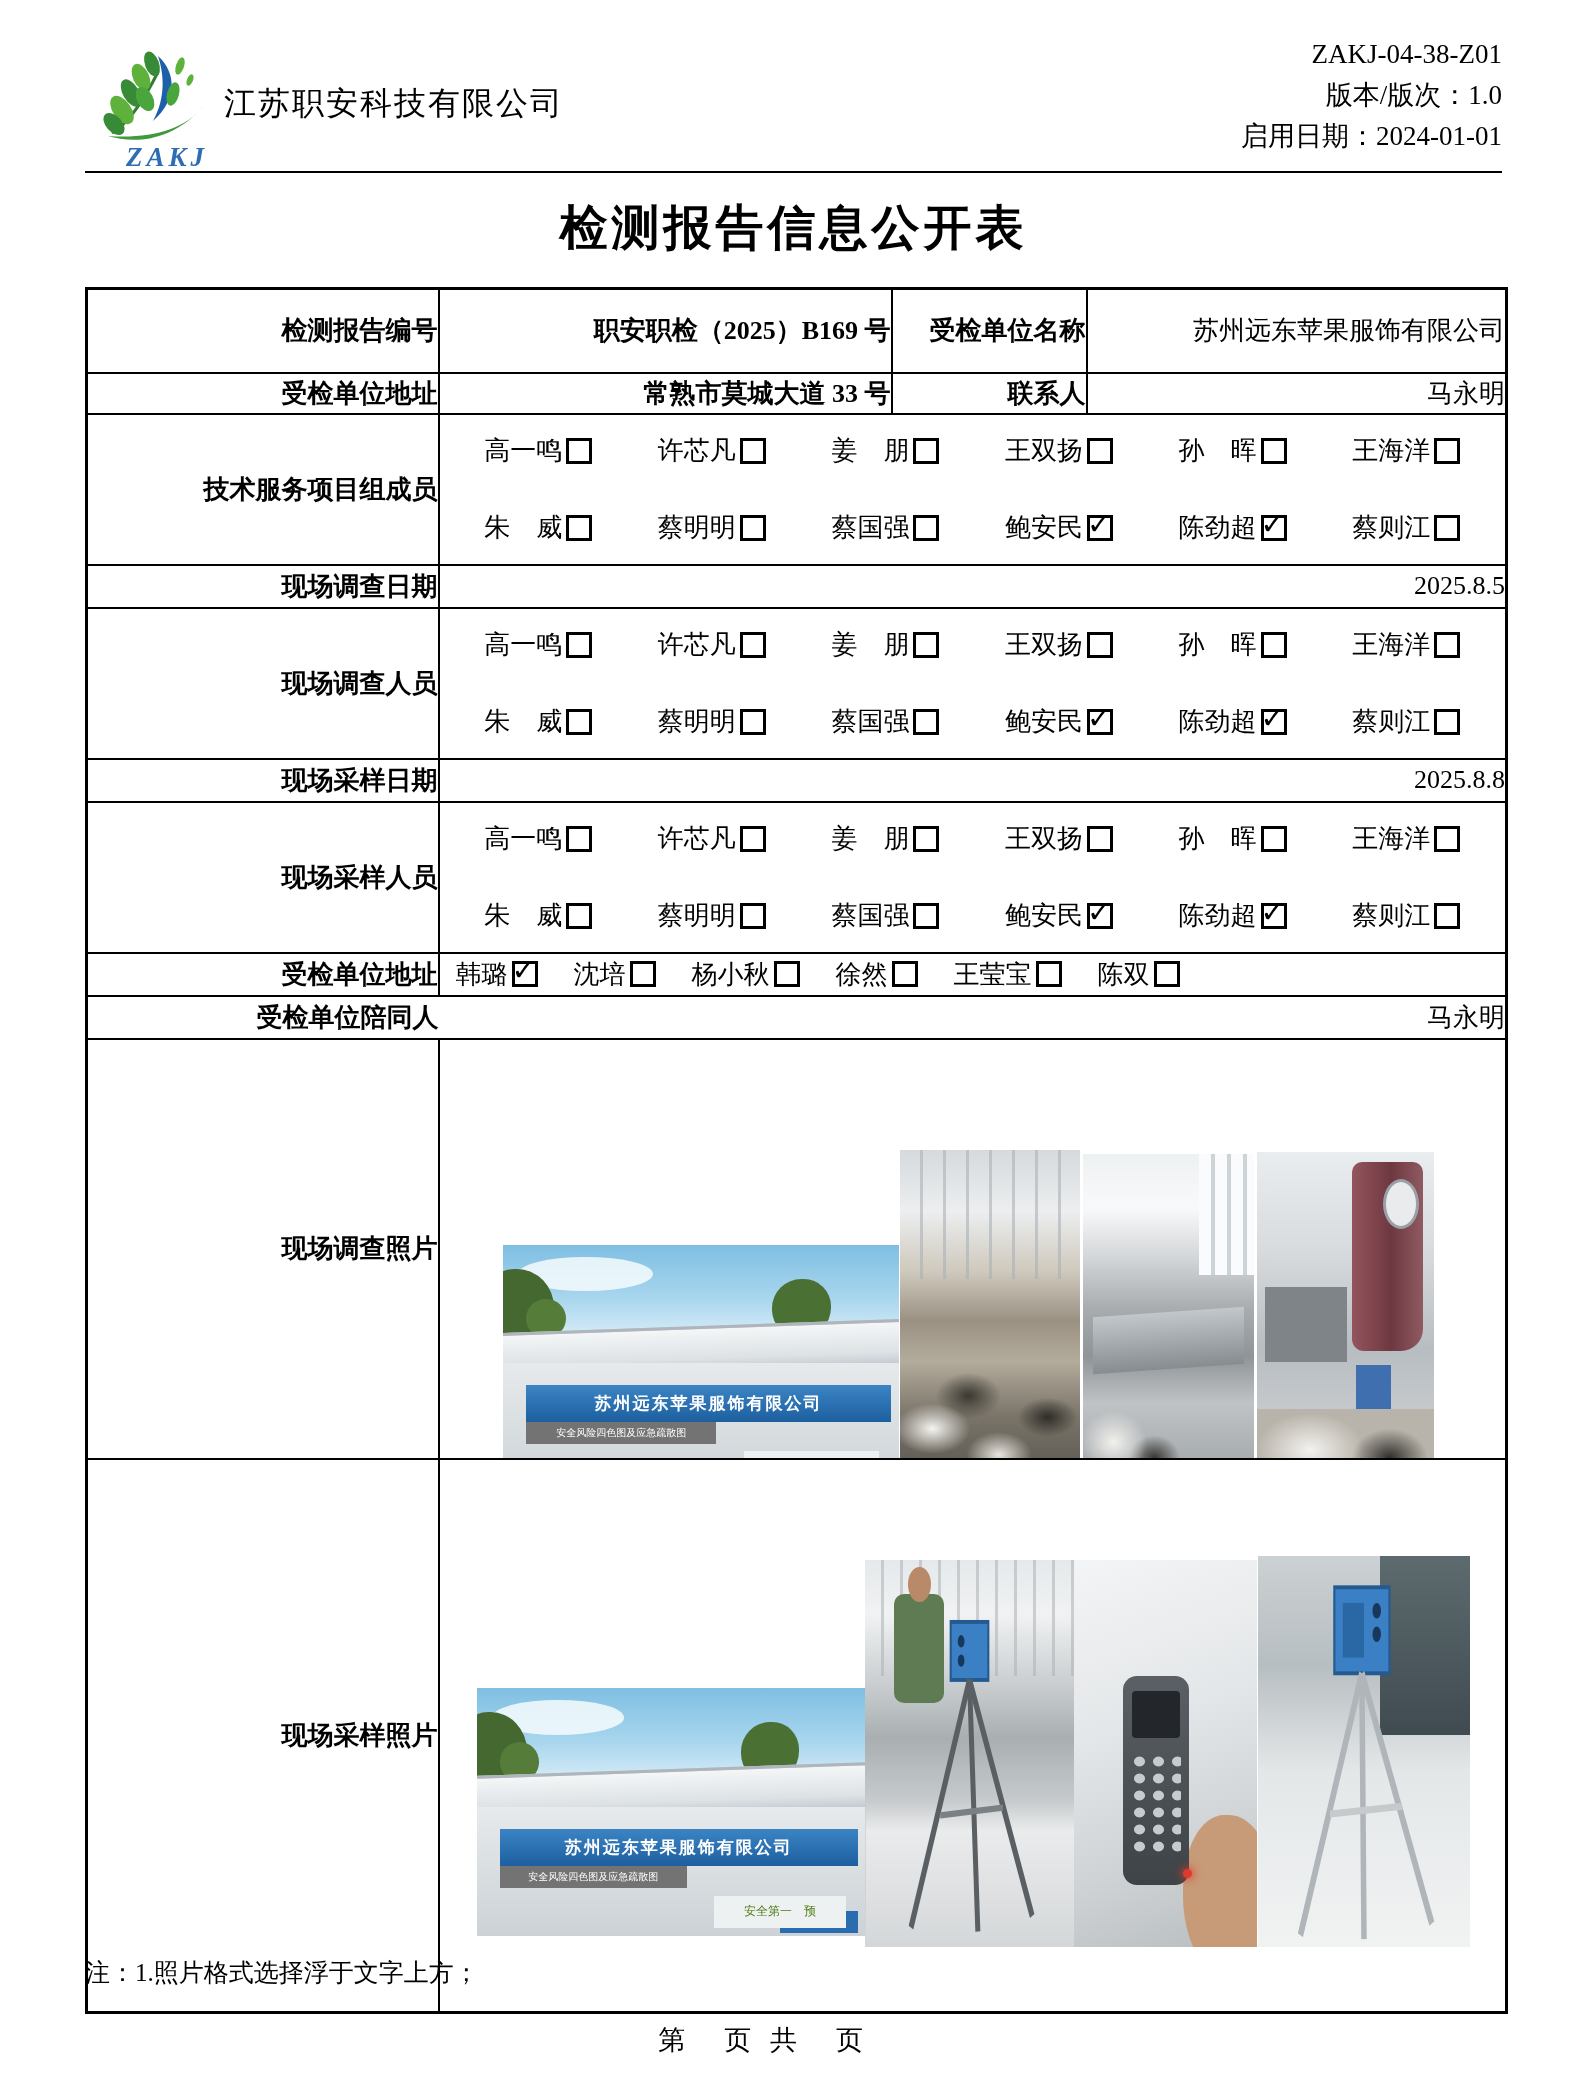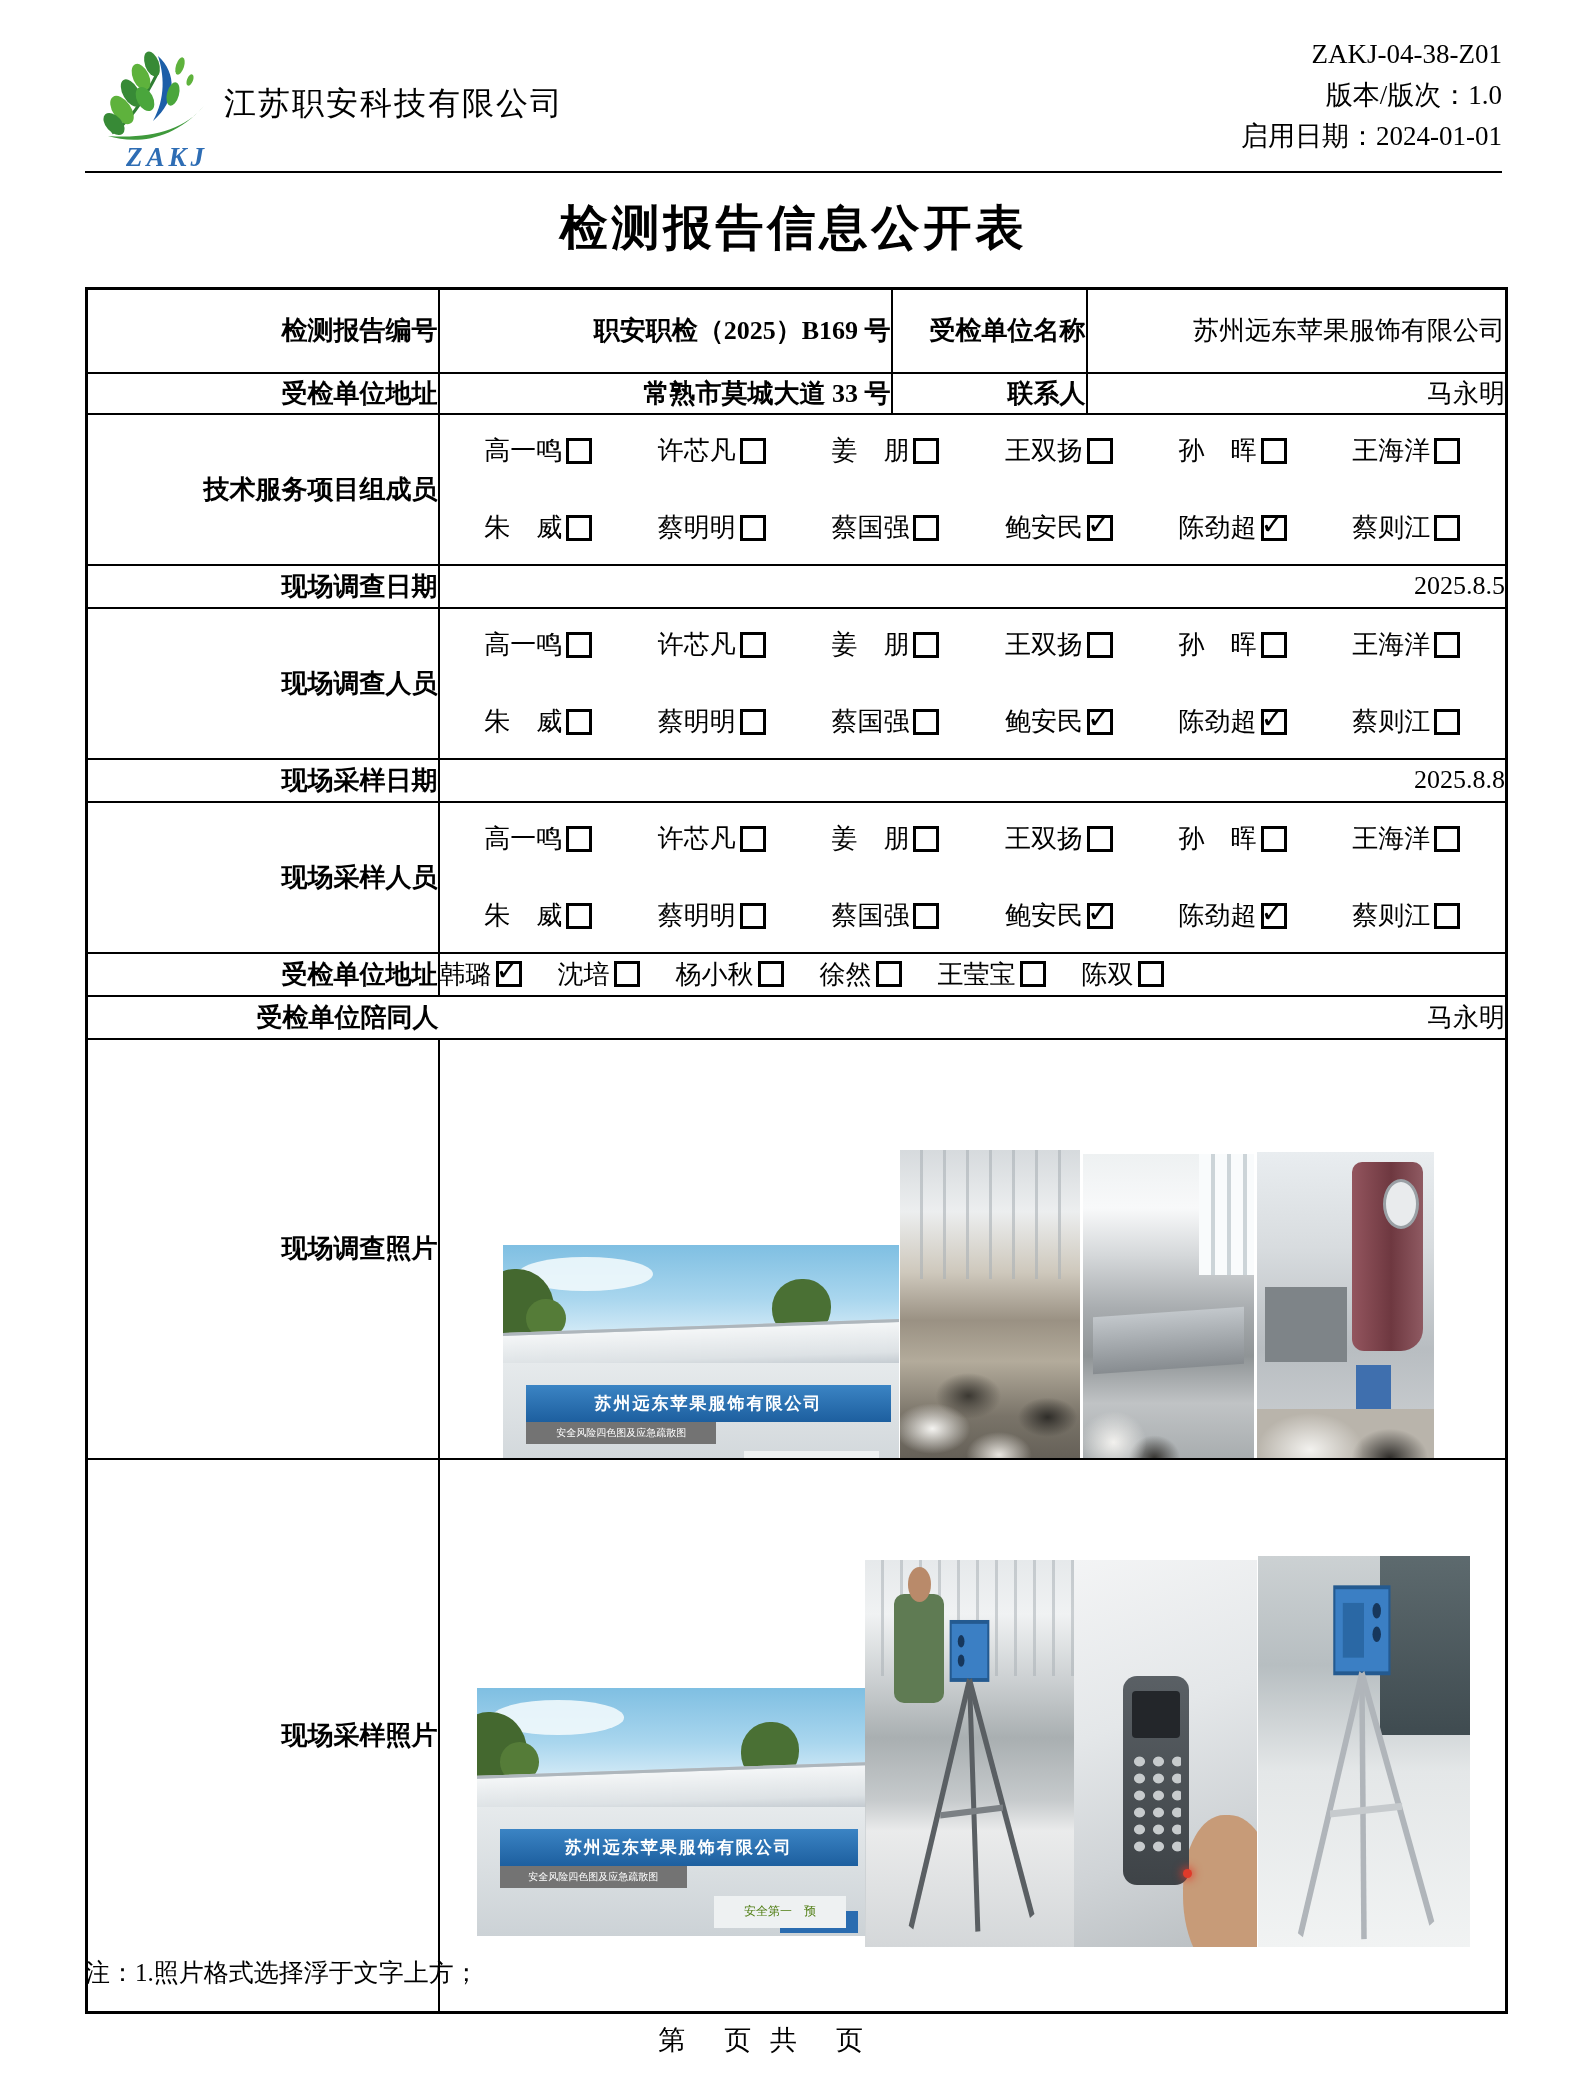--- a/index.html
+++ b/index.html
@@ -24,21 +24,21 @@
   table.form td{border:2px solid #000;padding:0;vertical-align:middle;font-size:26px;overflow:hidden;text-align:right;}
   td.lbl{font-weight:bold;text-align:center;}
   td.val-left{padding-left:20px;font-weight:bold;}
   td.val-center{text-align:center;margin-left:40px;}
   td.wrap-center{text-align:center;padding:0 55px;line-height:37px;}
   tr.escort td.lbl{border-right:hidden;}
 
   
   .staff-wrap{height:100%;display:flex;flex-direction:column;justify-content:center;gap:5px;}
   .names-grid{display:grid;grid-template-columns:repeat(6,1fr);padding:16px 12px;height:40px;align-items:center;}
-  .names-flex{display:flex;gap:36px;height:22px;align-items:center;}
+  .names-flex{display:flex;gap:36px;padding-left:16px;height:22px;align-items:center;}
   .name-item{display:flex;align-items:center;justify-content:center;white-space:nowrap;}
   .names-flex .name-item{justify-content:flex-start;}
   .cb{display:inline-block;width:20px;height:20px;border:3px solid #000;margin-left:4px;position:relative;flex:0 0 auto;}
   .cb.checked::before{content:"\2713";position:absolute;left:-3px;top:-11px;font-size:29px;font-weight:bold;
                       font-family:"DejaVu Sans",sans-serif;}
 
   
   td.photo-cell{position:relative;vertical-align:top;}
   .photo{position:absolute;overflow:hidden;background:#d9dcde;}
 

